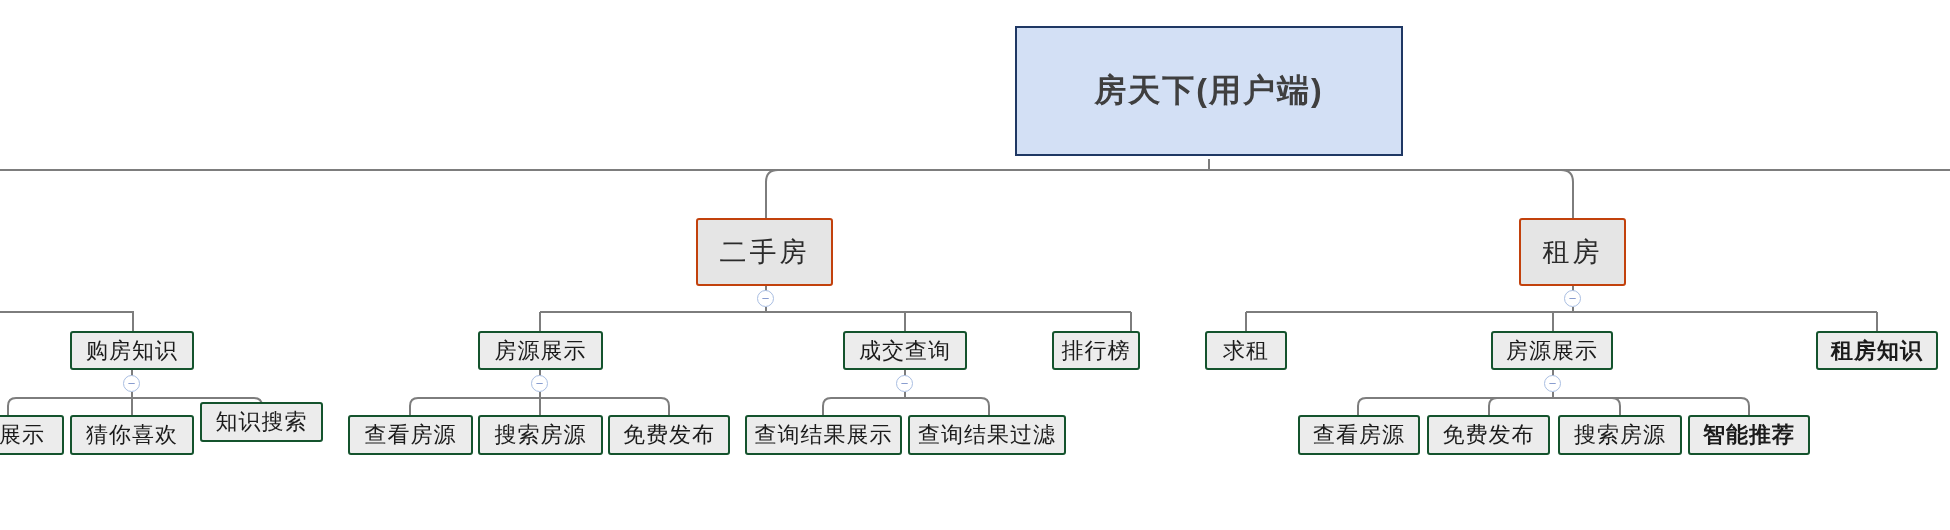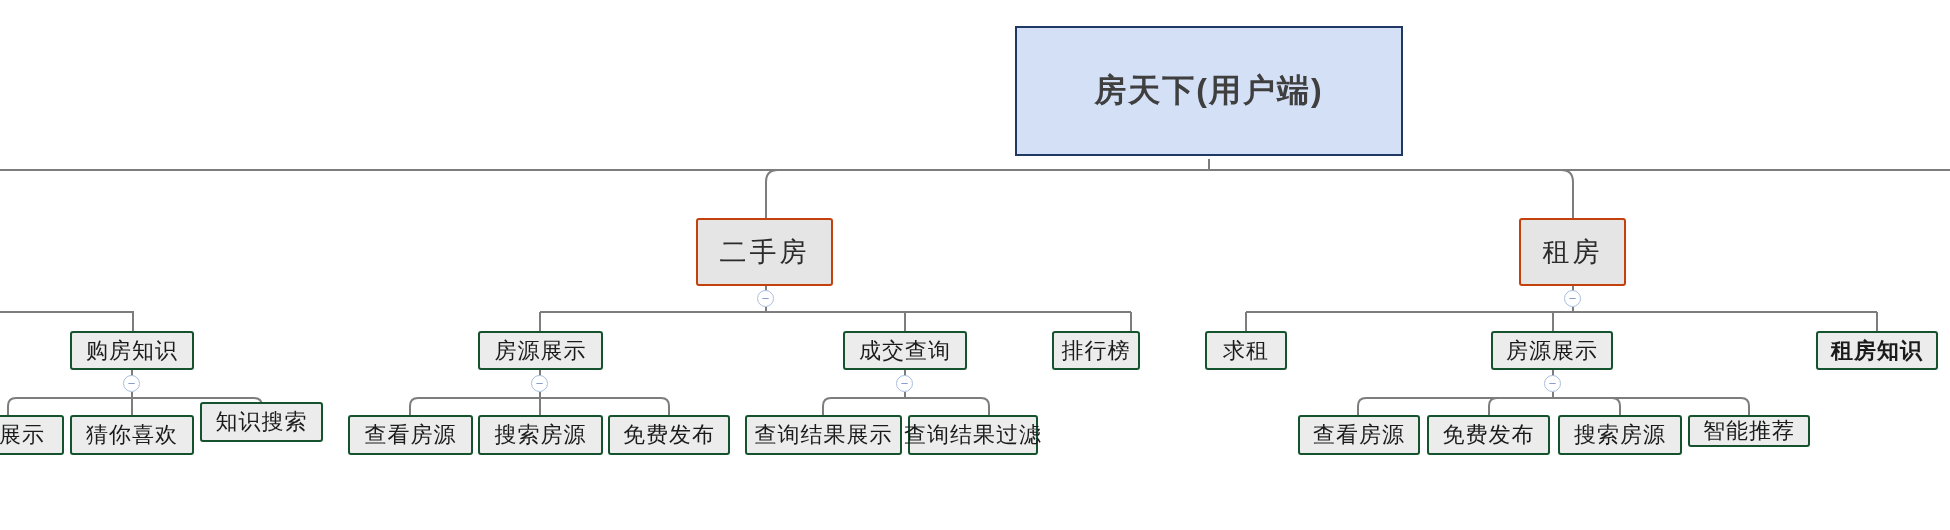--- a/index.html
+++ b/index.html
@@ -84,25 +84,25 @@
   <div class="node" style="left:1491px;top:331px;width:122px;height:39px;">房源展示</div>
   <div class="node" style="left:1816px;top:331px;width:122px;height:39px;font-weight:bold;">租房知识</div>
 
   <div class="node" style="left:-20px;top:415px;width:84px;height:40px;">展示</div>
   <div class="node" style="left:70px;top:415px;width:124px;height:40px;">猜你喜欢</div>
   <div class="node" style="left:200px;top:402px;width:123px;height:40px;">知识搜索</div>
   <div class="node" style="left:348px;top:415px;width:125px;height:40px;">查看房源</div>
   <div class="node" style="left:478px;top:415px;width:125px;height:40px;">搜索房源</div>
   <div class="node" style="left:608px;top:415px;width:122px;height:40px;">免费发布</div>
   <div class="node" style="left:745px;top:415px;width:157px;height:40px;">查询结果展示</div>
-  <div class="node" style="left:908px;top:415px;width:130px;height:40px;">查询结果过滤</div>
+  <div class="node" style="left:908px;top:415px;width:158px;height:40px;">查询结果过滤</div>
   <div class="node" style="left:1298px;top:415px;width:122px;height:40px;">查看房源</div>
   <div class="node" style="left:1427px;top:415px;width:123px;height:40px;">免费发布</div>
   <div class="node" style="left:1558px;top:415px;width:124px;height:40px;">搜索房源</div>
-  <div class="node" style="left:1688px;top:415px;width:122px;height:32px;">智能推荐</div>
+  <div class="node" style="left:1688px;top:415px;width:122px;height:40px;font-weight:bold;">智能推荐</div>
 
   <div class="collapse" style="left:757px;top:290px;">
     <span>−</span>
   </div>
   <div class="collapse" style="left:1564px;top:290px;">
     <span>−</span>
   </div>
   <div class="collapse" style="left:123px;top:375px;">
     <span>−</span>
   </div>

